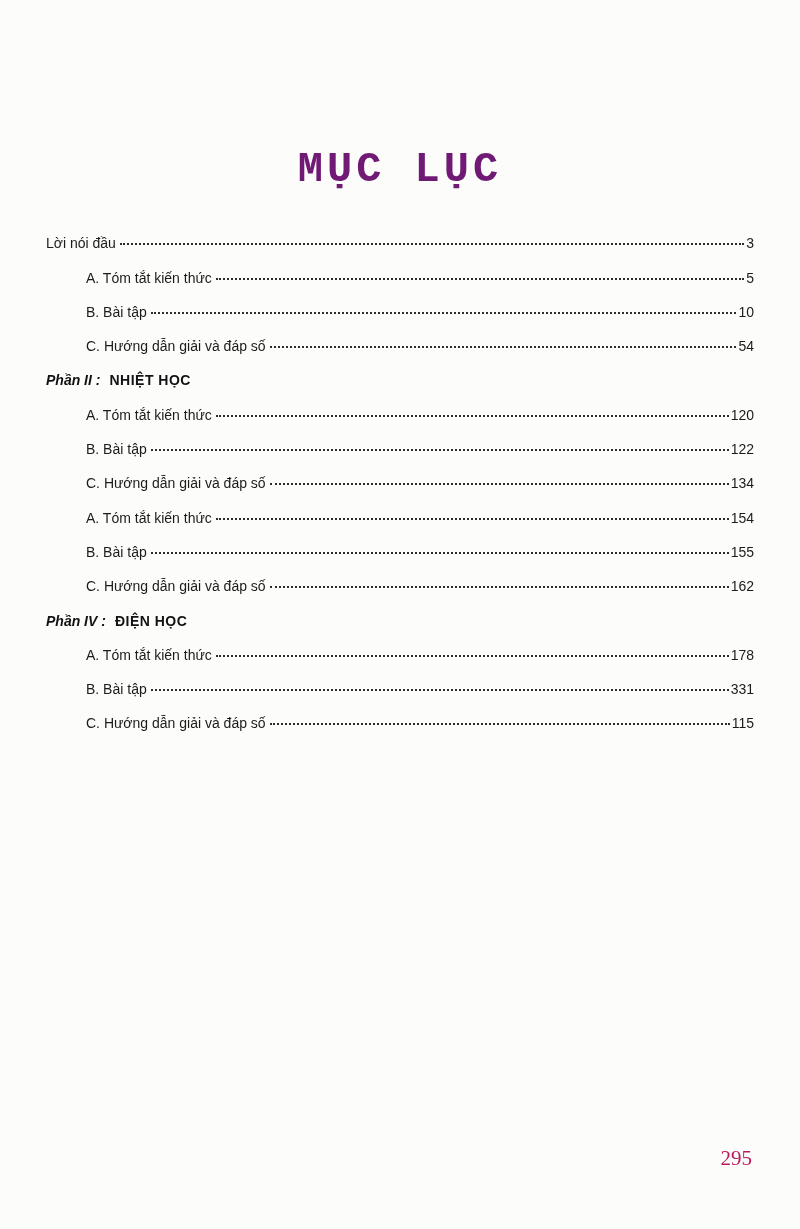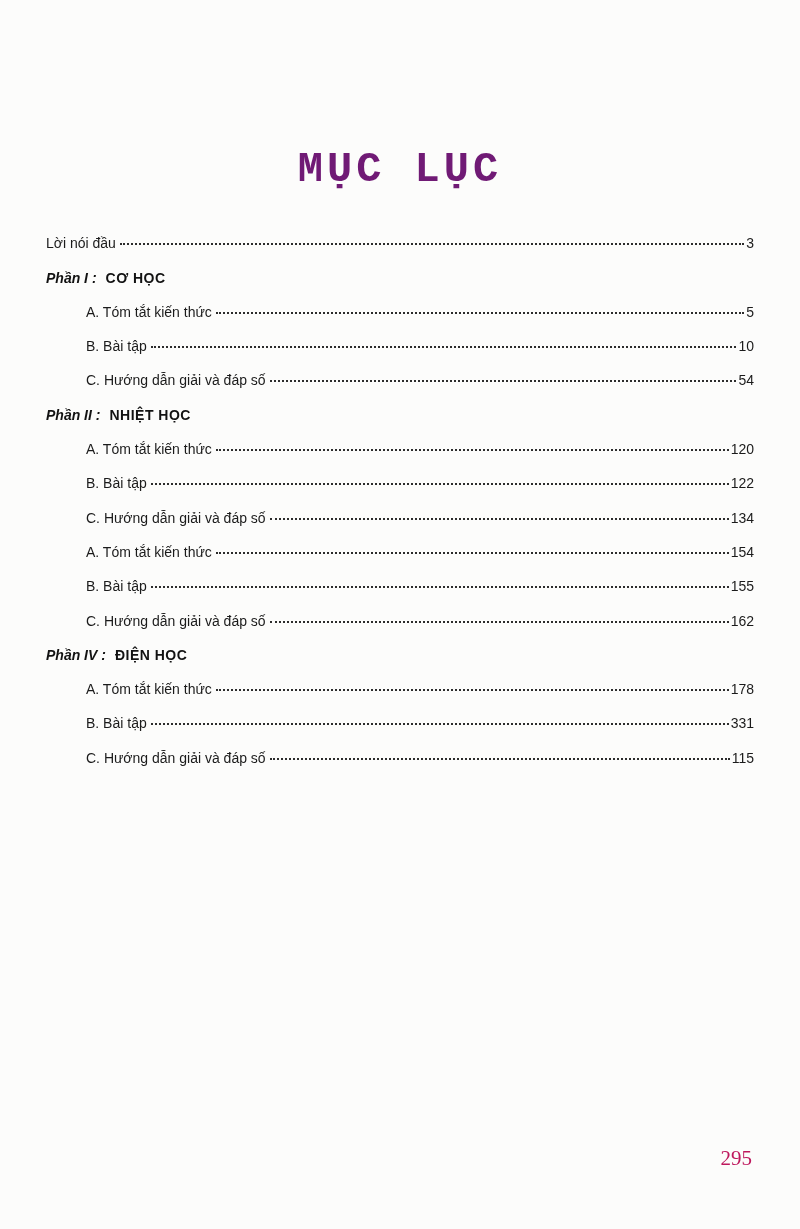--- a/index.html
+++ b/index.html
@@ -77,24 +77,20 @@
 <div class="page">
 
   <h1 class="title">MỤC LỤC</h1>
 
   <div class="toc" id="toc-list">
       <div class="row item">
     <span class="label">Lời nói đầu</span>
     <span class="dots"></span>
     <span class="pageno">3</span>
   </div>
-      <div class="row section">
-    <span class="prefix">Phần I :</span>
-    <span class="stitle">CƠ HỌC</span>
-  </div>
       <div class="row item indent">
     <span class="label">A. Tóm tắt kiến thức</span>
     <span class="dots"></span>
     <span class="pageno">5</span>
   </div>
       <div class="row item indent">
     <span class="label">B. Bài tập</span>
     <span class="dots"></span>
     <span class="pageno">10</span>
   </div>

